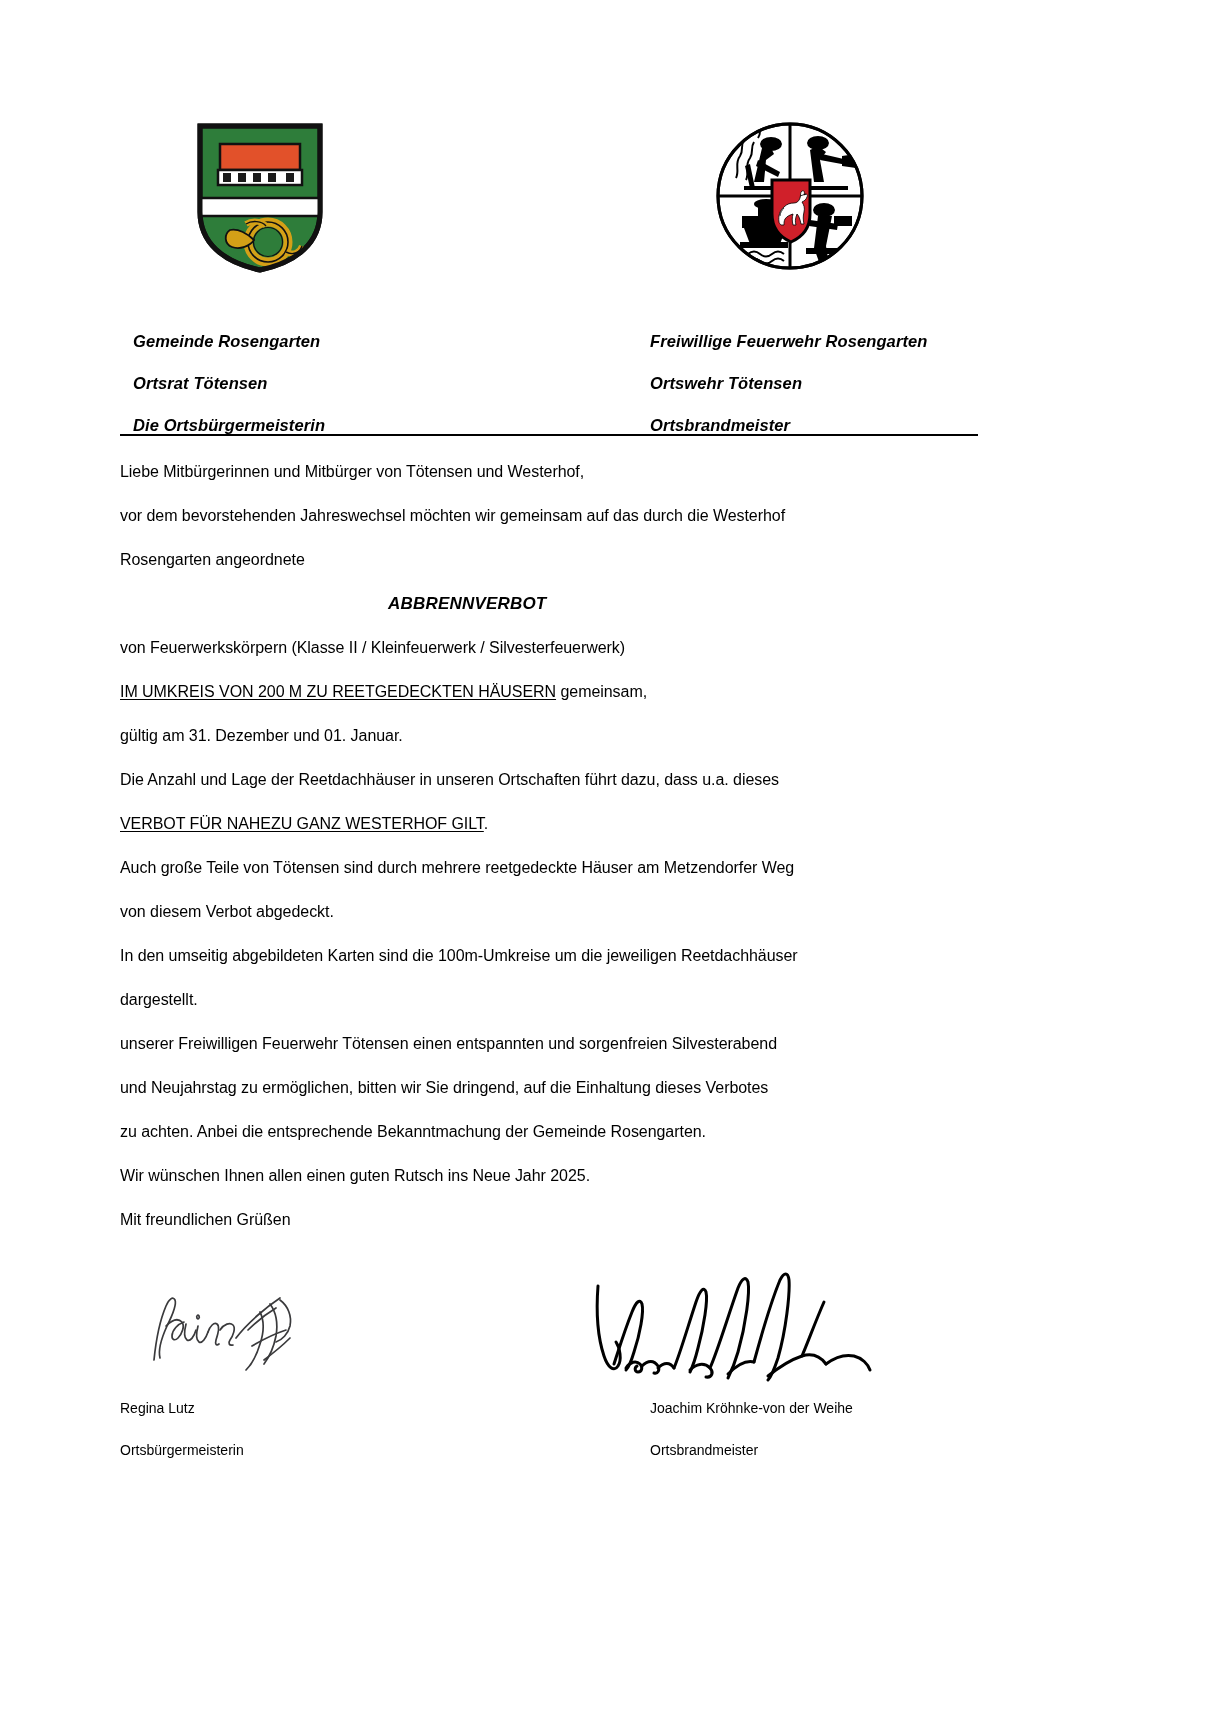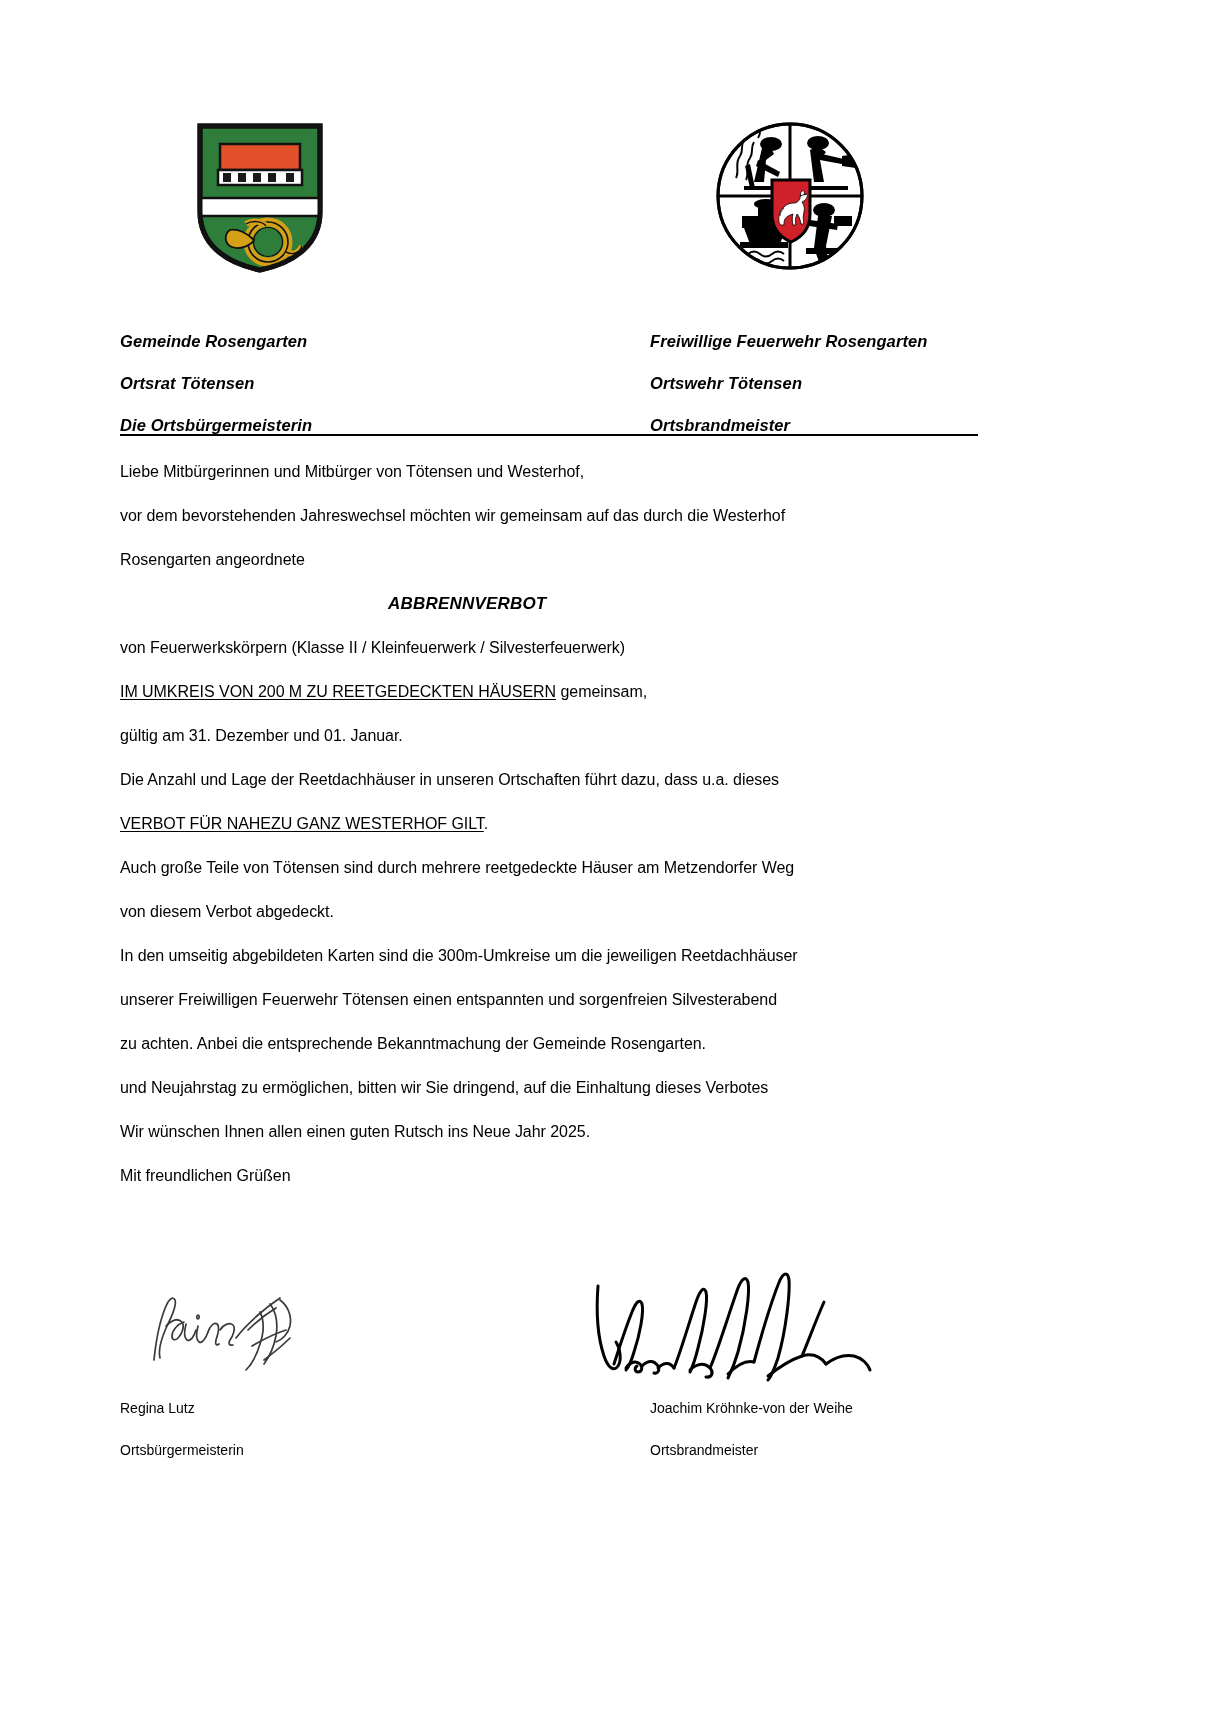--- a/index.html
+++ b/index.html
@@ -62,21 +62,21 @@
   .header-line .col-left,
   .header-line .col-right {
     position: absolute;
     top: 0;
     font-weight: bold;
     font-style: italic;
     font-size: 16.5px;
     letter-spacing: 0.1px;
     white-space: nowrap;
   }
-  .header-line .col-left  { left: 0px; }
+  .header-line .col-left  { left: 13px; }
   .header-line .col-right { left: 530px; }
 
   .header-rule {
     position: absolute;
     left: 120px;
     top: 434px;
     width: 858px;
     height: 0;
     border-top: 2px solid #000;
   }
@@ -292,25 +292,26 @@
 
     <div class="p">gültig am 31. Dezember und 01. Januar.</div>
 
     <div class="p">Die Anzahl und Lage der Reetdachhäuser in unseren Ortschaften führt dazu, dass u.a. dieses</div>
 
     <div class="p"><u>VERBOT FÜR NAHEZU GANZ WESTERHOF GILT</u><span>.</span></div>
 
     <div class="p">Auch große Teile von Tötensen sind durch mehrere reetgedeckte Häuser am Metzendorfer Weg</div>
     <div class="p">von diesem Verbot abgedeckt.</div>
 
-    <div class="p">In den umseitig abgebildeten Karten sind die 300m-Umkreise um die jeweiligen Reetdachhäuser</div>
+    <div class="p">In den umseitig abgebildeten Karten sind die 100m-Umkreise um die jeweiligen Reetdachhäuser</div>
+    <div class="p">dargestellt.</div>
 
     <div class="p">unserer Freiwilligen Feuerwehr Tötensen einen entspannten und sorgenfreien Silvesterabend</div>
+    <div class="p">und Neujahrstag zu ermöglichen, bitten wir Sie dringend, auf die Einhaltung dieses Verbotes</div>
     <div class="p">zu achten. Anbei die entsprechende Bekanntmachung der Gemeinde Rosengarten.</div>
-    <div class="p">und Neujahrstag zu ermöglichen, bitten wir Sie dringend, auf die Einhaltung dieses Verbotes</div>
 
     <div class="p">Wir wünschen Ihnen allen einen guten Rutsch ins Neue Jahr 2025.</div>
 
     <div class="p">Mit freundlichen Grüßen</div>
   </div>
 
   <div class="sig-area">
     <div class="sig-slot left">
       <svg viewBox="0 0 200 110" width="200" height="110" aria-label="Unterschrift Regina Lutz">
         <g fill="none" stroke="#3a3a3c" stroke-width="1.7" stroke-linecap="round">

